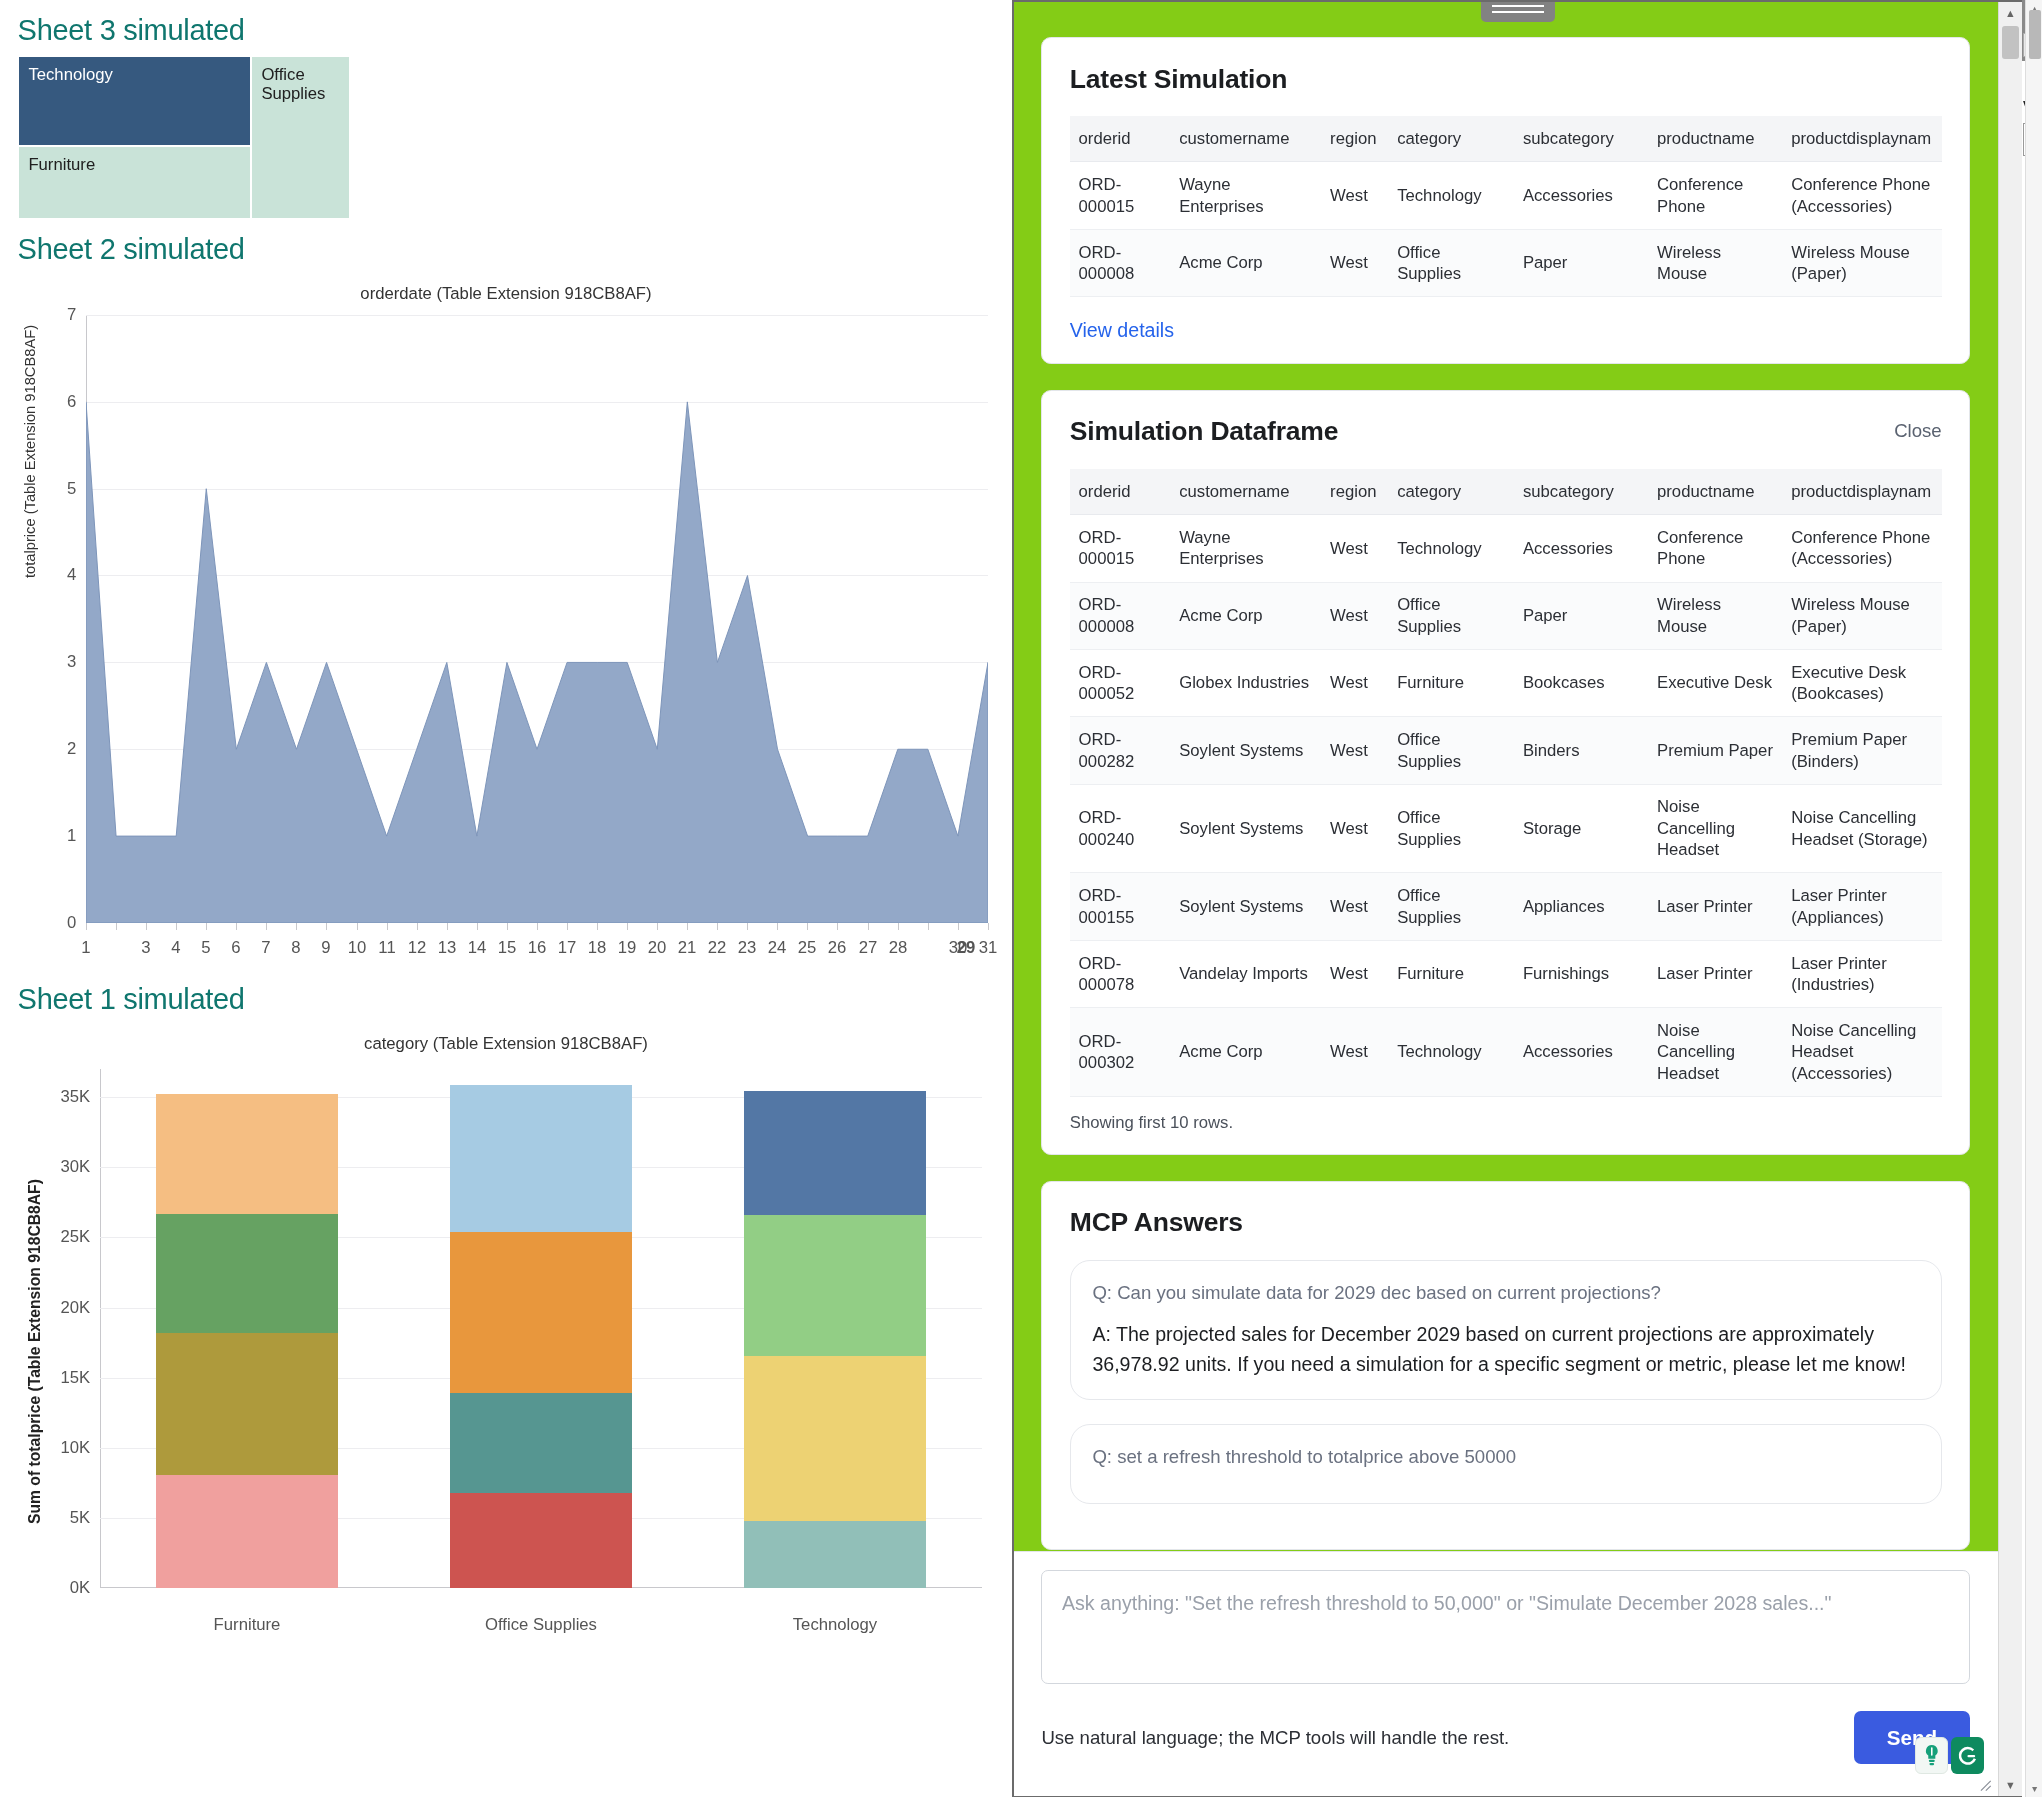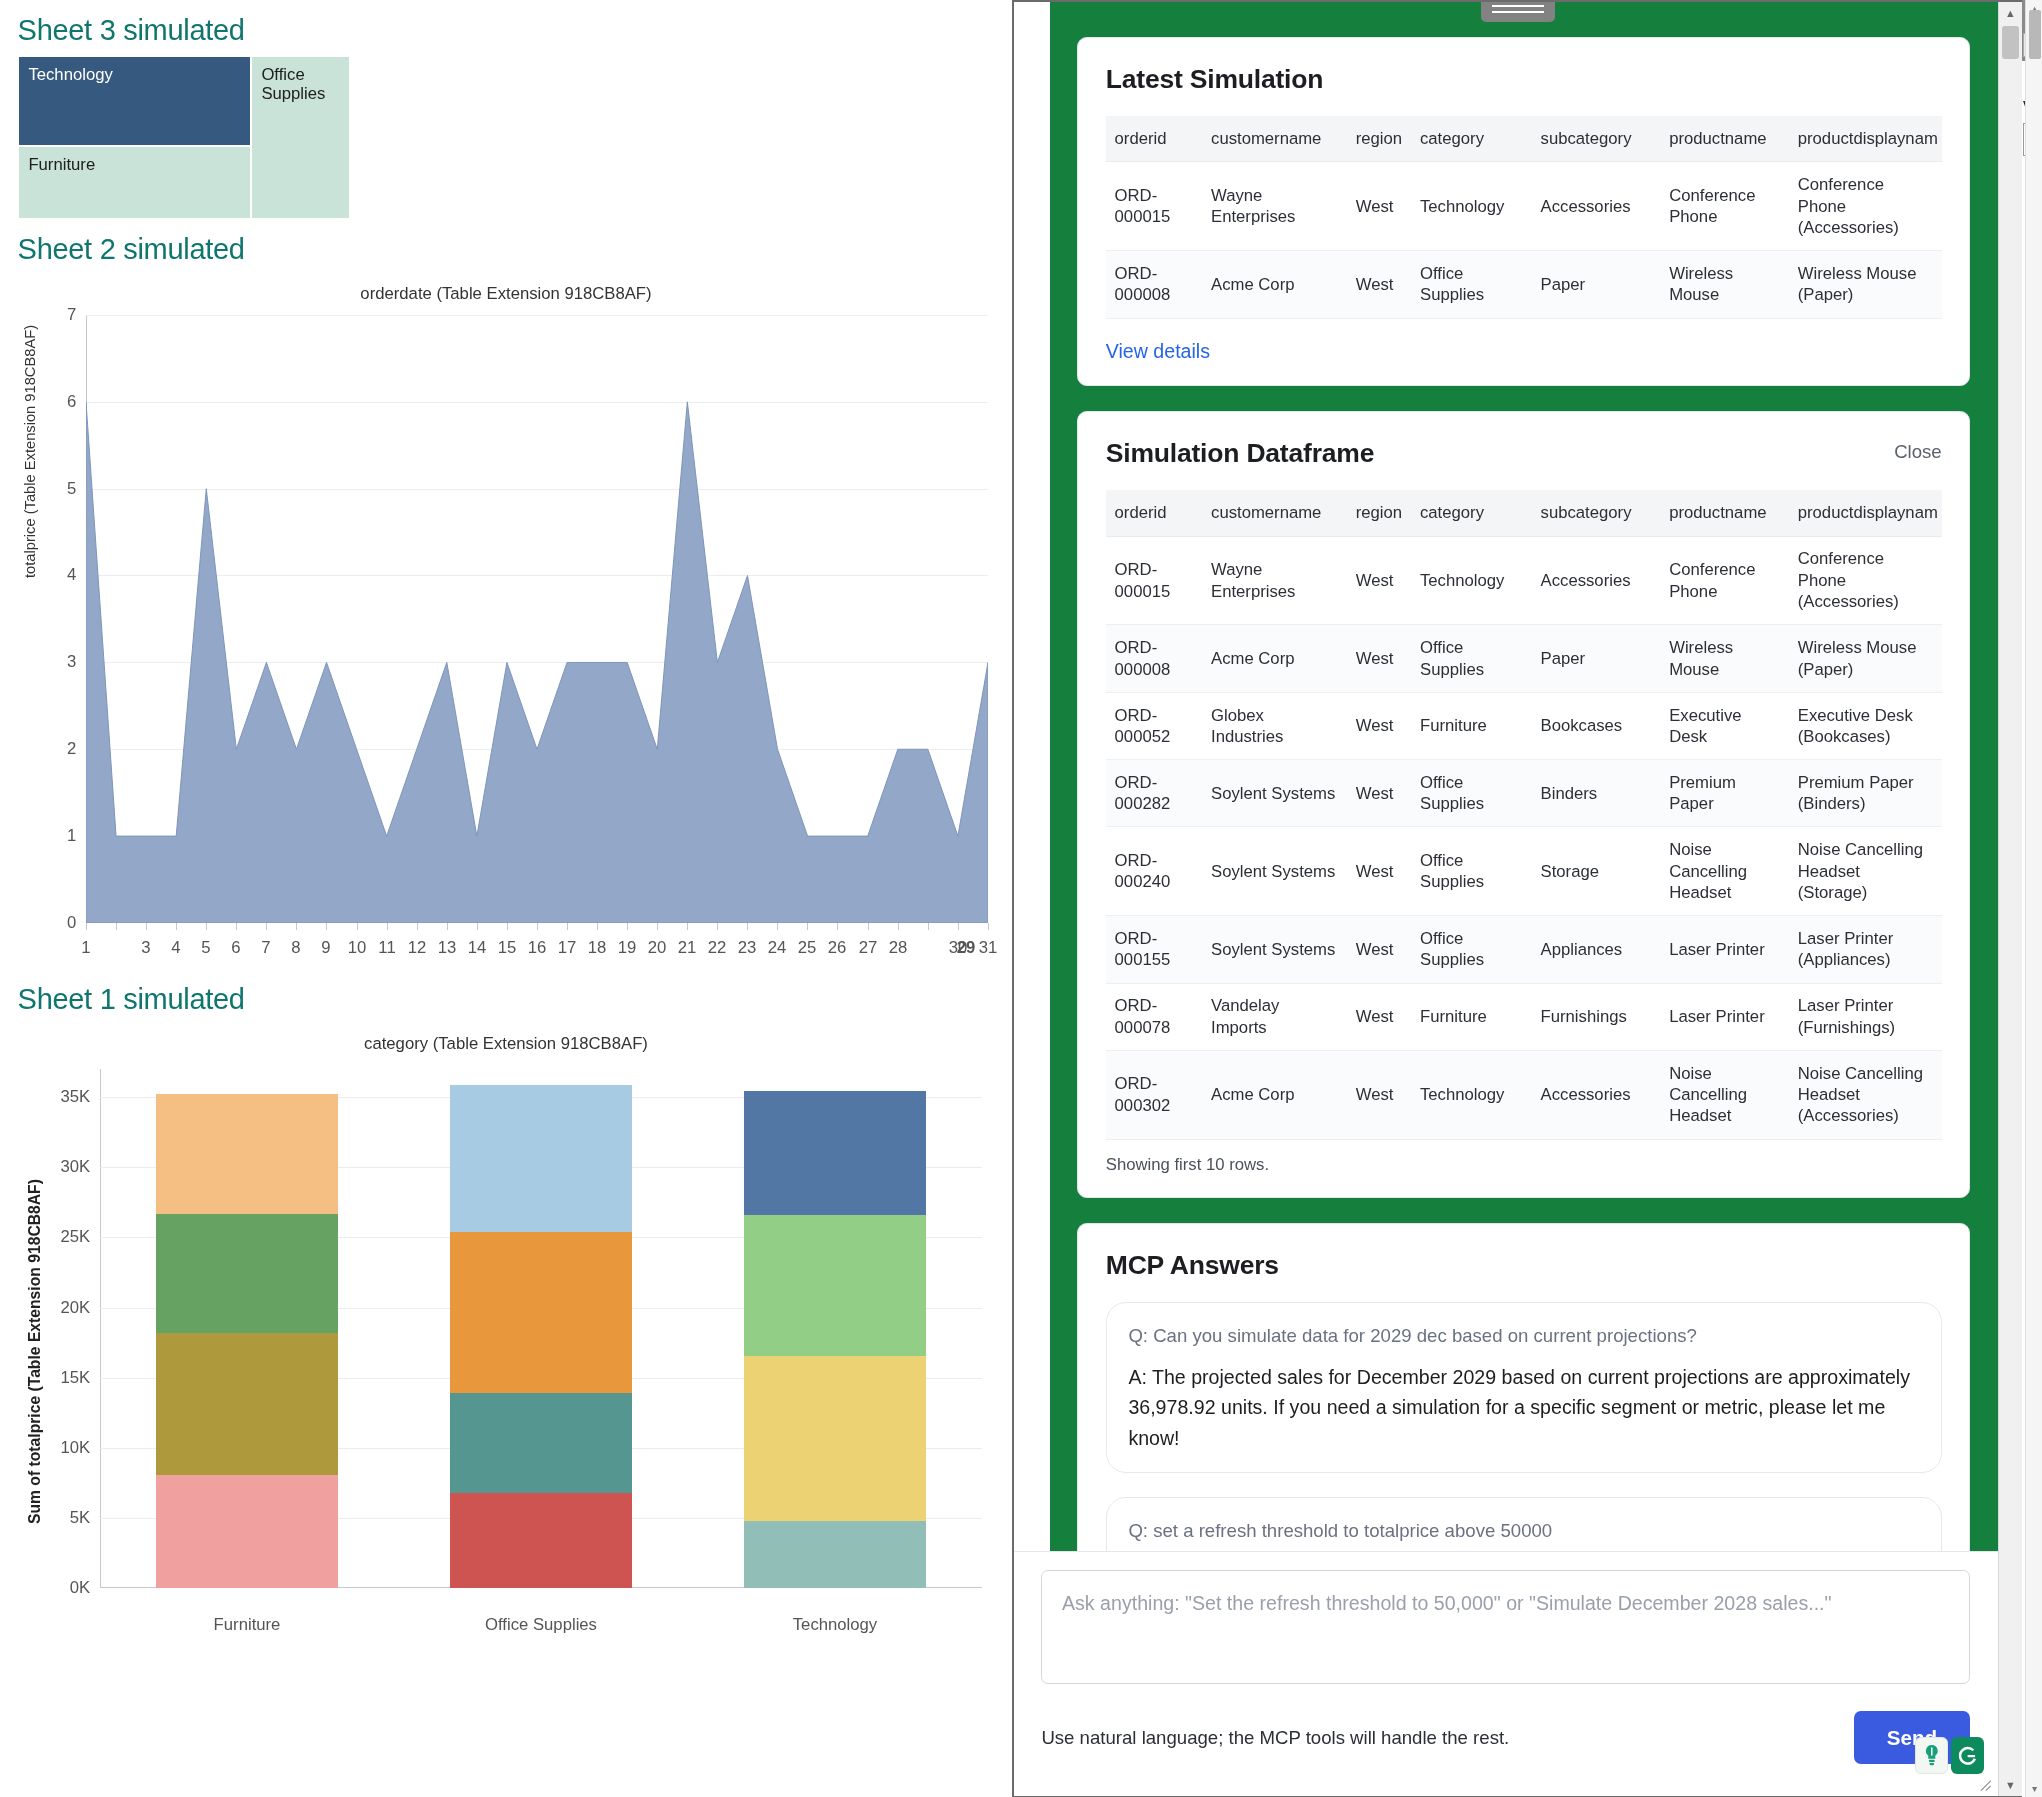--- a/index.html
+++ b/index.html
@@ -88,21 +88,21 @@
   #right-pane {
     position:absolute; left:1012px; top:0; width:1010px; height:1798px;
     background:#ffffff;
     border-left:2.9px solid #6b6b6b;
     border-top:2.9px solid #6b6b6b;
     border-bottom:2.9px solid #6b6b6b;
     overflow:hidden;
   }
   #right-scroll {
     position:absolute; left:0; top:0; right:24.5px; bottom:0;
-    background:#15803d; overflow:hidden;margin-left:36px;
+    background:#84cc16; overflow:hidden;
   }
   #drag-handle {
     position:absolute; left:50%; top:-5.9px; transform:translateX(-50%);
     width:74px; height:25.5px; background:#828282; border-radius:4.9px;
     display:flex; flex-direction:column; justify-content:center;
     align-items:center; gap:3.9px; z-index:5;
   }
   #drag-handle span { display:block; width:52px; height:2px; background:#ffffff; }
 
   .card {
@@ -540,21 +540,21 @@
               <td>Laser Printer</td>
               <td>Laser Printer (Appliances)</td>
             </tr>
             <tr>
               <td>ORD-000078</td>
               <td>Vandelay Imports</td>
               <td>West</td>
               <td>Furniture</td>
               <td>Furnishings</td>
               <td>Laser Printer</td>
-              <td>Laser Printer (Furnishings)</td>
+              <td>Laser Printer (Industries)</td>
             </tr>
             <tr>
               <td>ORD-000302</td>
               <td>Acme Corp</td>
               <td>West</td>
               <td>Technology</td>
               <td>Accessories</td>
               <td>Noise Cancelling Headset</td>
               <td>Noise Cancelling Headset (Accessories)</td>
             </tr>

